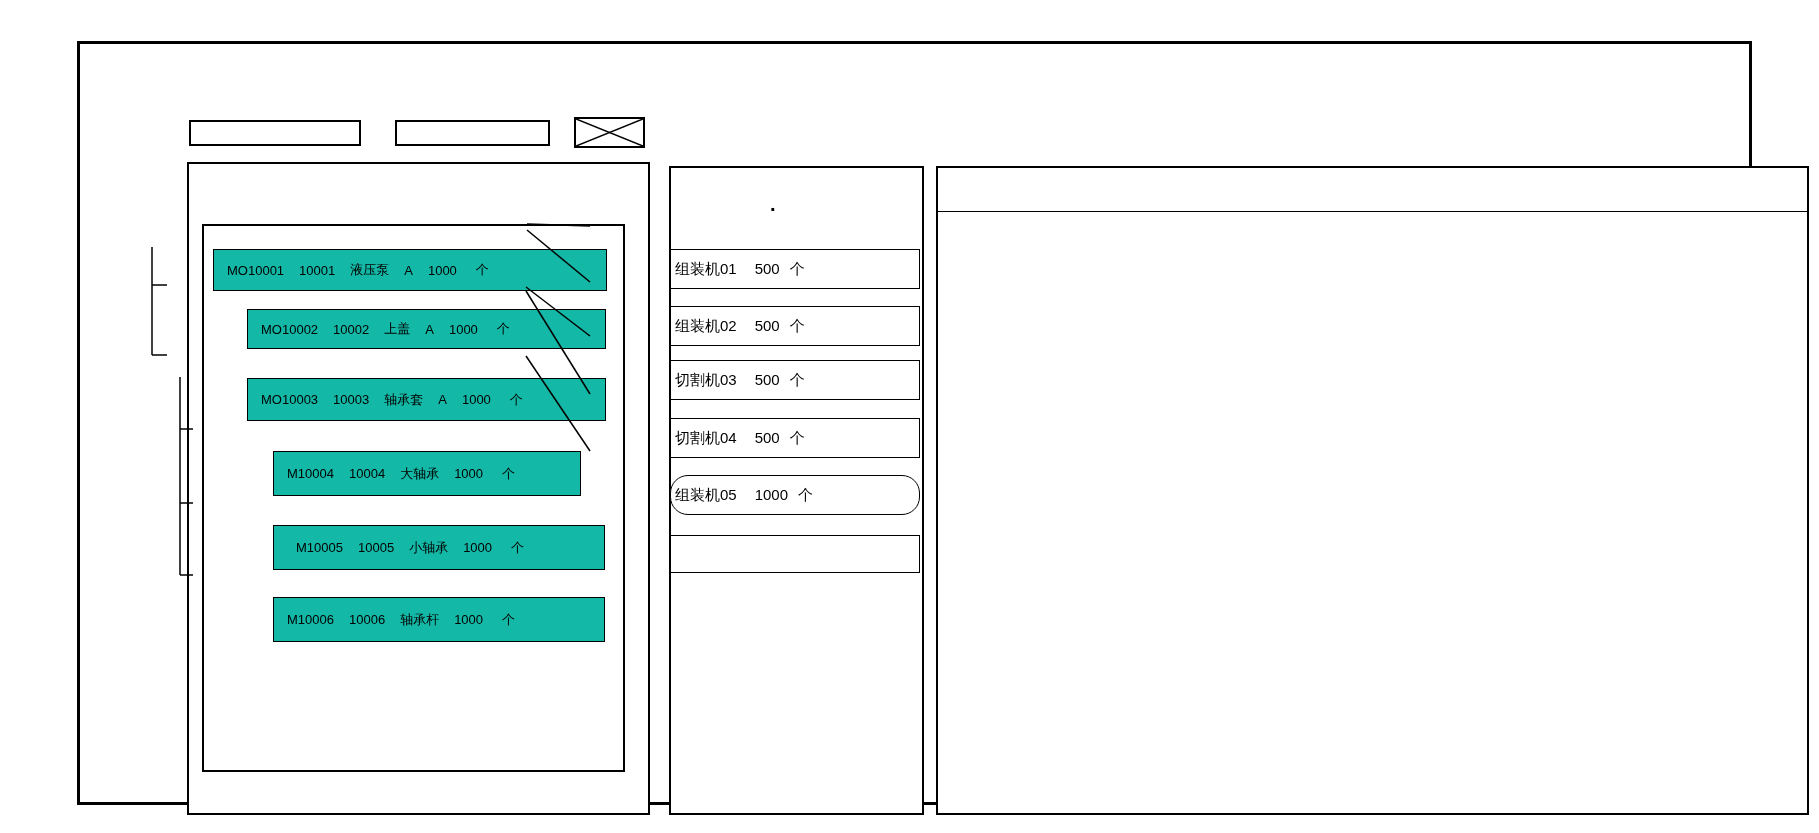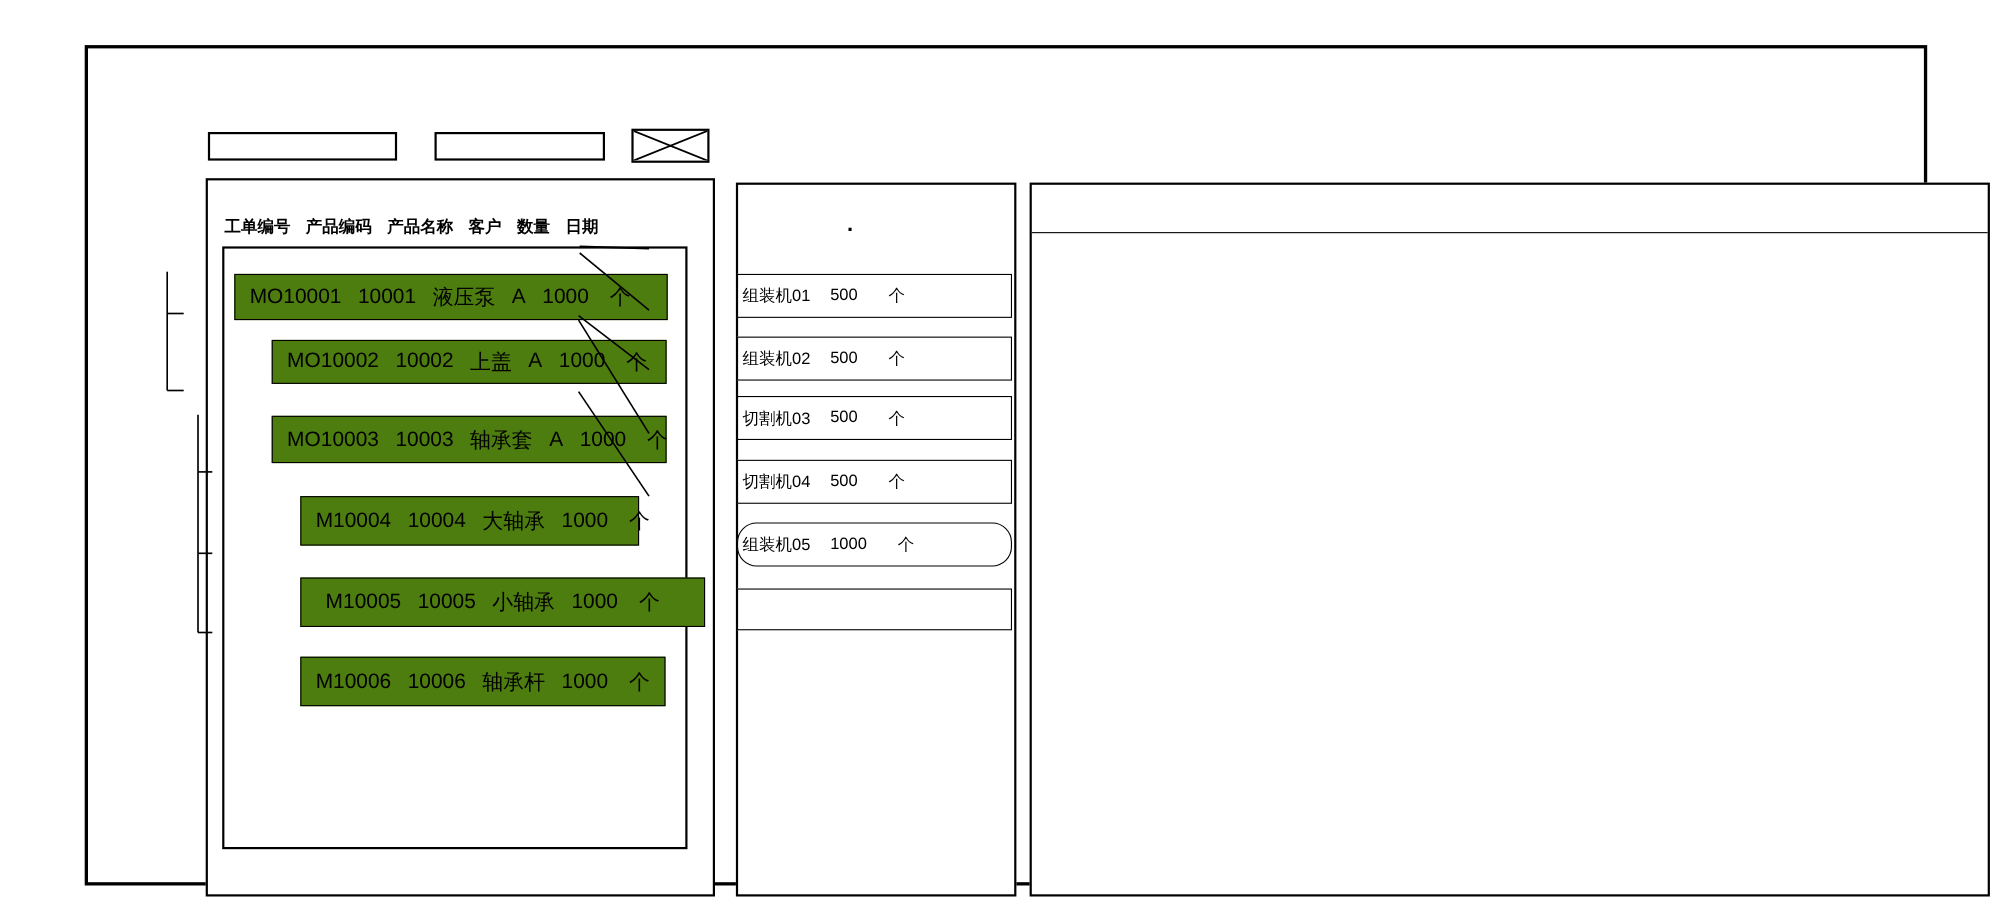--- a/index.html
+++ b/index.html
@@ -35,32 +35,32 @@
   .col-headers {
     position: absolute; left: 124px; top: 153px;
     display: flex; gap: 14px;
     font-size: 15px; font-weight: 600; white-space: nowrap;
   }
   .tree-panel { left: 122px; top: 180px; width: 423px; height: 548px; border-width: 2px; }
 
   .node {
     position: absolute;
     border: 1.5px solid #000;
-    background: #4d7c0f;
+    background: #14b8a6;
     display: flex; align-items: center;
     gap: 15px;
     padding-left: 13px;
-    font-size: 19px;
+    font-size: 13px;
     white-space: nowrap;
   }
   .n1 { left: 133px; top: 205px; width: 394px; height: 42px; }
   .n2 { left: 167px; top: 265px; width: 359px; height: 40px; }
   .n3 { left: 167px; top: 334px; width: 359px; height: 43px; }
   .n4 { left: 193px; top: 407px; width: 308px; height: 45px; }
-  .n5 { left: 193px; top: 481px; width: 368px; height: 45px; padding-left: 22px; }
+  .n5 { left: 193px; top: 481px; width: 332px; height: 45px; padding-left: 22px; }
   .n6 { left: 193px; top: 553px; width: 332px; height: 45px; }
   .node .unit { margin-left: 4px; }
 
   
   .machine-panel { left: 589px; top: 122px; width: 255px; height: 649px; border-width: 2px; }
   .panel-dot {
     position: absolute; left: 690px; top: 150px;
     font-size: 20px; font-weight: bold; line-height: 20px;
   }
   .machine {
@@ -72,21 +72,21 @@
     padding-left: 4px;
     font-size: 15px;
     white-space: nowrap;
   }
   .m1 { top: 205px; }
   .m2 { top: 262px; }
   .m3 { top: 316px; }
   .m4 { top: 374px; }
   .m5 { top: 431px; border-radius: 18px; }
   .m6 { top: 491px; height: 38px; }
-  .machine .qty-unit { display: flex; gap: 28px; }
+  .machine .qty-unit { display: flex; gap: 10px; }
 
   
   .detail-panel { left: 856px; top: 122px; width: 873px; height: 649px; border-width: 2px; }
   .detail-header {
     position: absolute; left: 0; top: 0;
     width: 100%; height: 44px;
     border-bottom: 1.5px solid #000;
   }
 
   
@@ -105,28 +105,20 @@
     <div class="rect toolbar-field-1"></div>
     <div class="rect toolbar-field-2"></div>
     <div class="rect image-placeholder">
       <svg viewBox="0 0 71 31" preserveAspectRatio="none">
         <line x1="0" y1="0" x2="71" y2="31" stroke="#000" stroke-width="1.8"></line>
         <line x1="71" y1="0" x2="0" y2="31" stroke="#000" stroke-width="1.8"></line>
       </svg>
     </div>
 
     <div class="rect left-panel"></div>
-    <div class="col-headers">
-      <span>工单编号</span>
-      <span>产品编码</span>
-      <span>产品名称</span>
-      <span>客户</span>
-      <span>数量</span>
-      <span>日期</span>
-    </div>
     <div class="rect tree-panel"></div>
 
     <div class="node n1">
       <span>MO10001</span>
       <span>10001</span>
       <span>液压泵</span>
       <span>A</span>
       <span>1000</span>
       <span class="unit">个</span>
     </div>

